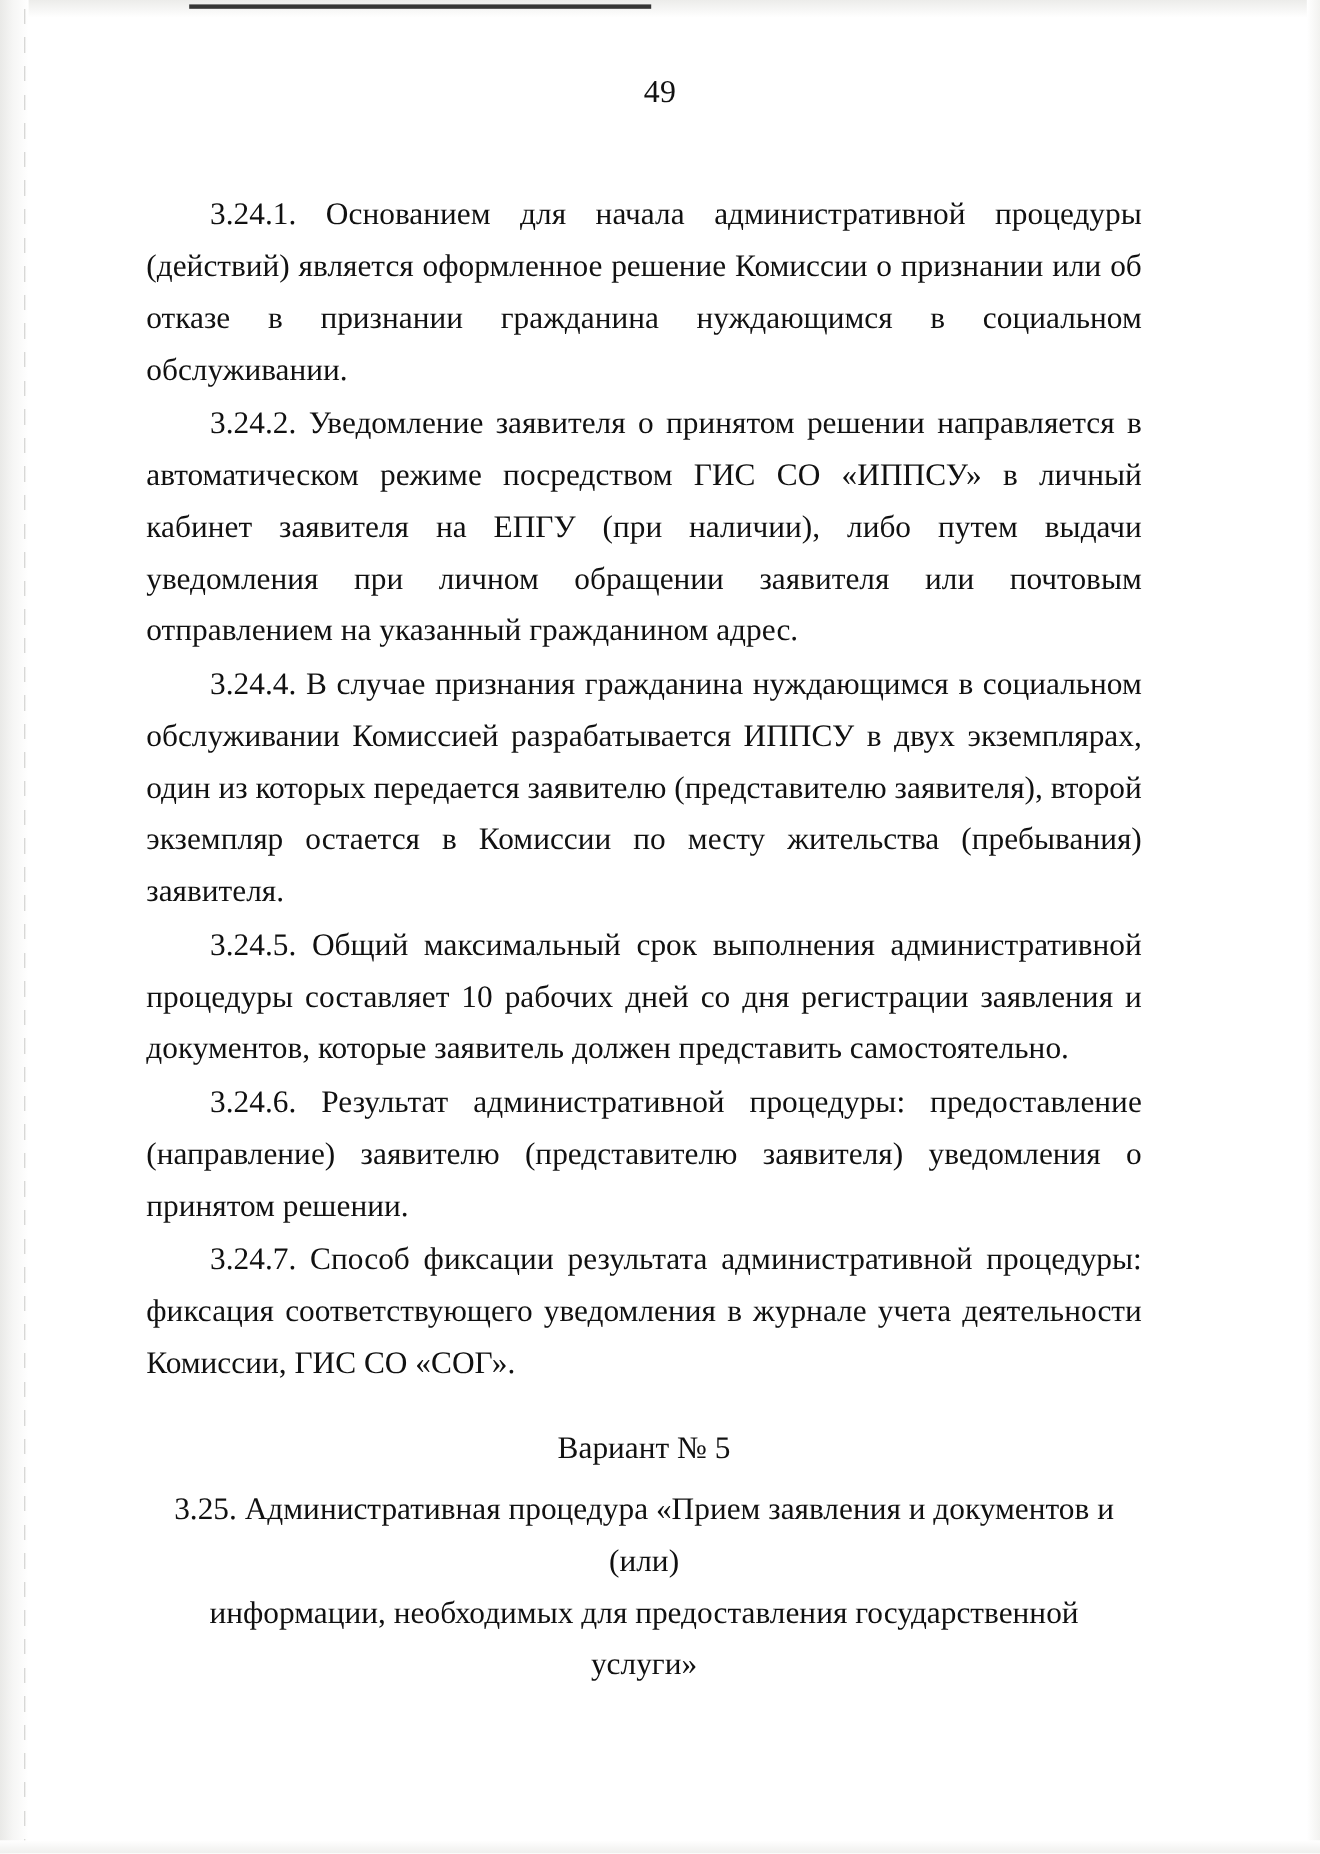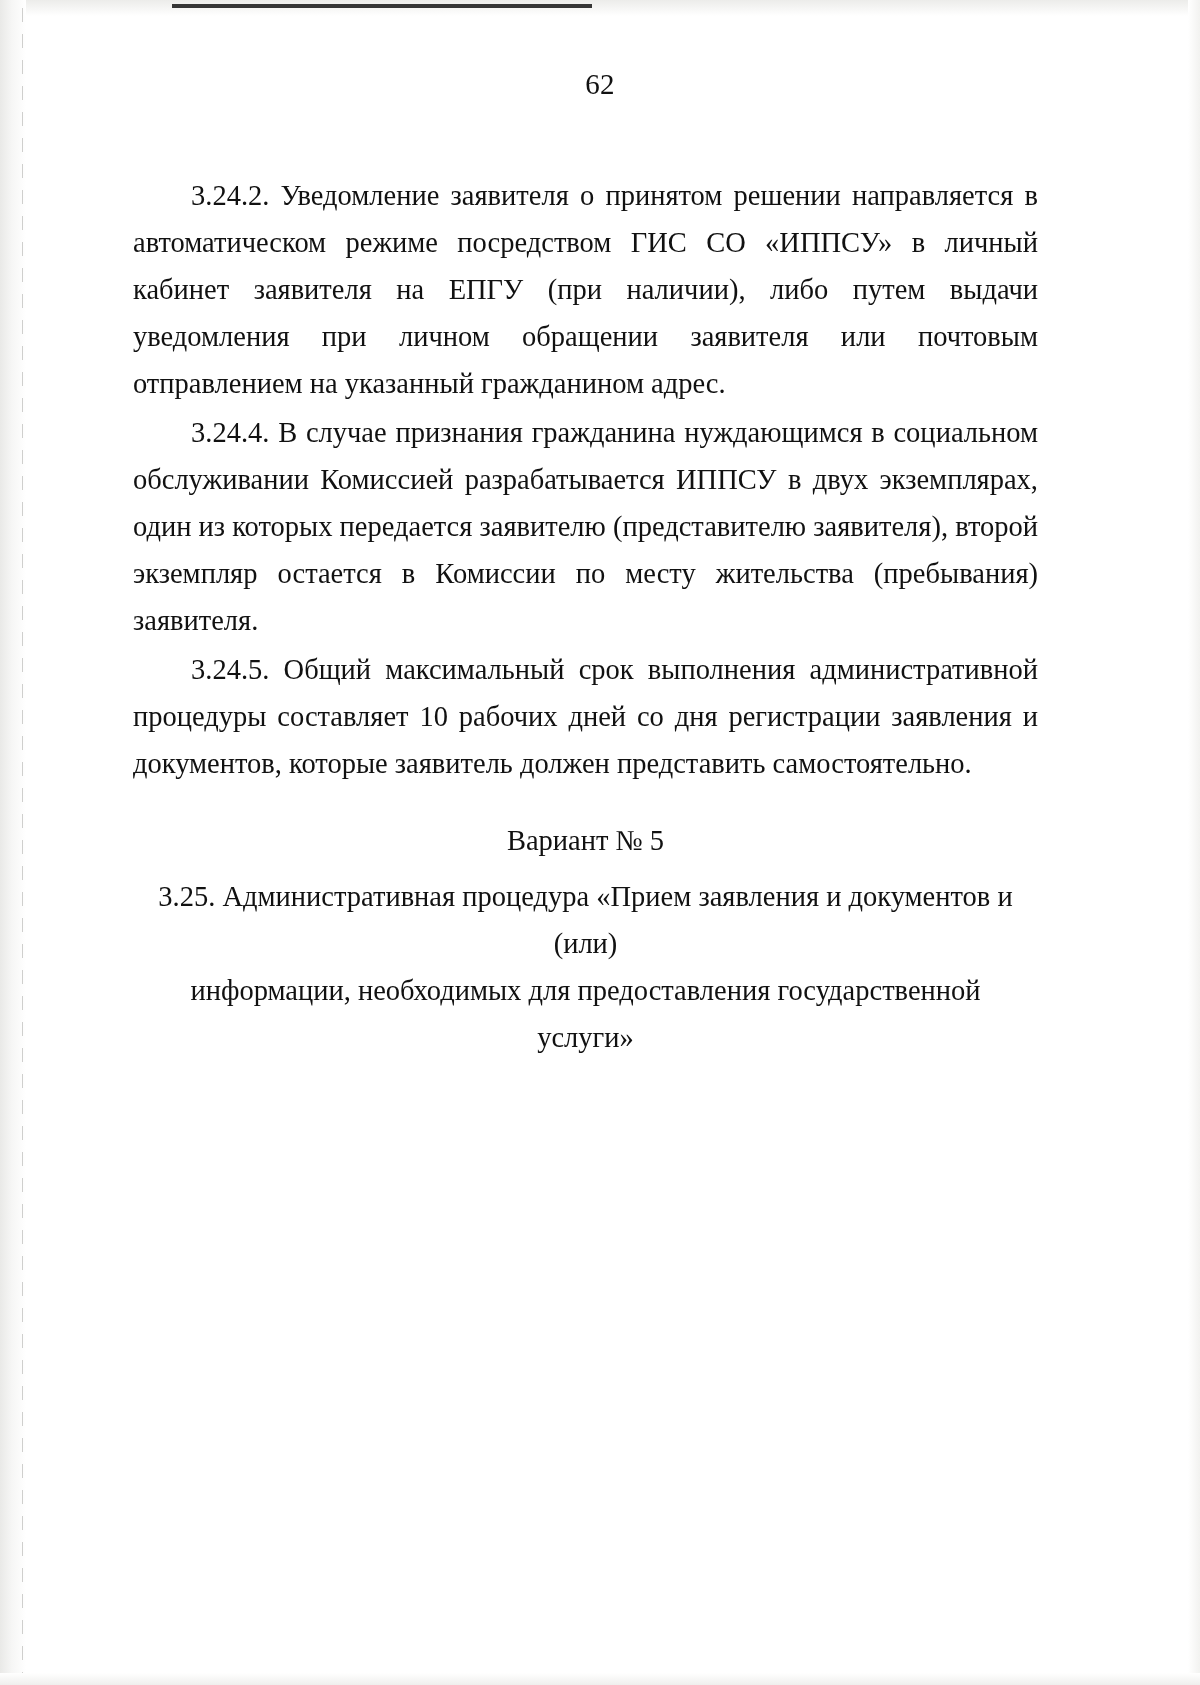--- a/index.html
+++ b/index.html
@@ -131,26 +131,29 @@
 <body>
 
 <div class="scan-edge-top"></div>
 <div class="scan-mark-top"></div>
 <div class="scan-edge-left"></div>
 <div class="scan-edge-right"></div>
 <div class="scan-edge-bottom"></div>
 
 <div class="page">
 
-  <div class="page-number">62</div>
+  <div class="page-number">49</div>
 
   <div class="content">
+    <p class="para">3.24.1. Основанием для начала административной процедуры (действий) является оформленное решение Комиссии о признании или об отказе в признании гражданина нуждающимся в социальном обслуживании.</p>
     <p class="para">3.24.2. Уведомление заявителя о принятом решении направляется в автоматическом режиме посредством ГИС СО «ИППСУ» в личный кабинет заявителя на ЕПГУ (при наличии), либо путем выдачи уведомления при личном обращении заявителя или почтовым отправлением на указанный гражданином адрес.</p>
     <p class="para">3.24.4. В случае признания гражданина нуждающимся в социальном обслуживании Комиссией разрабатывается ИППСУ в двух экземплярах, один из которых передается заявителю (представителю заявителя), второй экземпляр остается в Комиссии по месту жительства (пребывания) заявителя.</p>
     <p class="para">3.24.5. Общий максимальный срок выполнения административной процедуры составляет 10 рабочих дней со дня регистрации заявления и документов, которые заявитель должен представить самостоятельно.</p>
+    <p class="para">3.24.6. Результат административной процедуры: предоставление (направление) заявителю (представителю заявителя) уведомления о принятом решении.</p>
+    <p class="para">3.24.7. Способ фиксации результата административной процедуры: фиксация соответствующего уведомления в журнале учета деятельности Комиссии, ГИС СО «СОГ».</p>
 
     <div class="variant-heading">Вариант № 5</div>
 
     <div class="closing">
       <span>3.25. Административная процедура «Прием заявления и документов и (или)</span>
       <span class="line2">информации, необходимых для предоставления государственной услуги»</span>
     </div>
   </div>
 
 </div>

